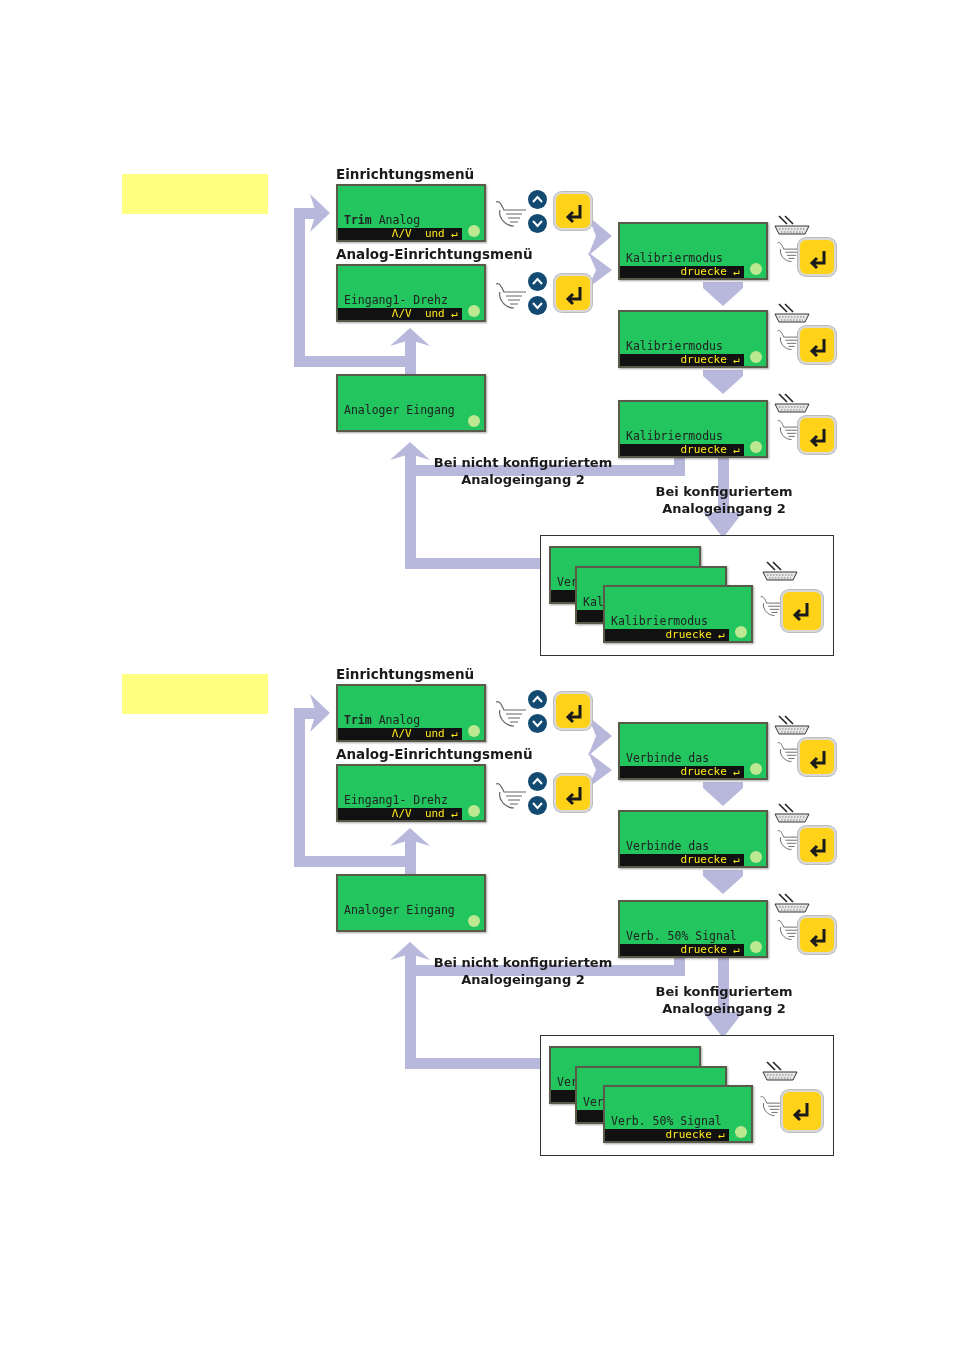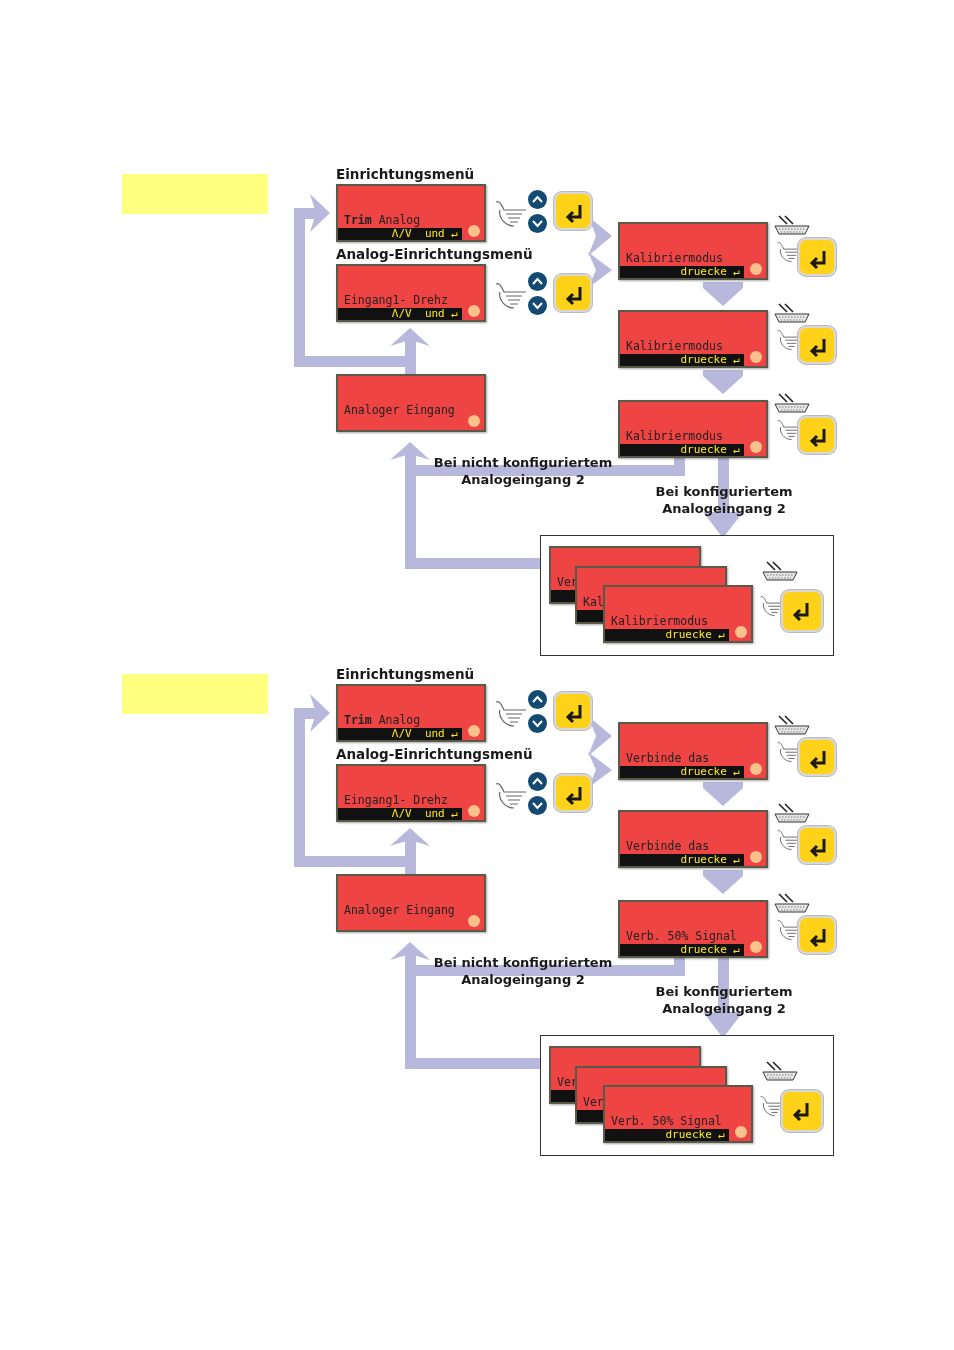--- a/index.html
+++ b/index.html
@@ -1,21 +1,21 @@
 <!DOCTYPE html>
 <html><head>
 <meta charset="utf-8">
 <style>
   html, body { margin:0; padding:0; background:#ffffff; }
   body { width:954px; height:1350px; position:relative; overflow:hidden; font-family:"DejaVu Sans", sans-serif; }
   .hl { position:absolute; background:#ffff80; }
   svg.arrows { position:absolute; left:0; top:0; }
   .heading { position:absolute; font-family:"DejaVu Sans", sans-serif; font-weight:bold; font-size:13.5px; color:#1a1a1a; white-space:nowrap; }
   .note { position:absolute; font-family:"DejaVu Sans", sans-serif; font-weight:bold; font-size:13px; color:#1a1a1a; text-align:center; line-height:17px; white-space:nowrap; }
-  .lcd { position:absolute; background:#ef4444; border:2px solid #5a5a4a; box-shadow:1px 1px 2px rgba(0,0,0,0.35); box-sizing:border-box; font-family:"DejaVu Sans Mono", monospace; font-size:11.5px; color:#222; overflow:hidden; }
+  .lcd { position:absolute; background:#22c55e; border:2px solid #5a5a4a; box-shadow:1px 1px 2px rgba(0,0,0,0.35); box-sizing:border-box; font-family:"DejaVu Sans Mono", monospace; font-size:11.5px; color:#222; overflow:hidden; }
   .lcd .lines { position:absolute; left:6px; top:1px; right:4px; line-height:13.4px; white-space:pre; }
   .lcd .line b { font-weight:bold; }
   .lcd .bar { position:absolute; left:0; bottom:0; height:12px; background:#111; color:#ffe81a; font-size:11px; line-height:12px; text-align:right; padding-right:4px; box-sizing:border-box; white-space:pre; }
   .lcd .dot { position:absolute; right:4px; bottom:3px; width:12px; height:12px; border-radius:50%; background:#fff6a8; opacity:0.7; }
   .enter-btn { position:absolute; width:38px; height:38px; border-radius:8px; background:#ffd21a; border:2px solid #d8d8d8; box-shadow:0 0 0 1px #bbb; box-sizing:border-box; }
   .enter-btn svg { position:absolute; left:7px; top:7px; }
   .nav-btn { position:absolute; width:19px; height:19px; border-radius:50%; background:#124a72; }
   .nav-btn svg { position:absolute; left:4px; top:4px; }
   .hand { position:absolute; }
   .connector { position:absolute; }

